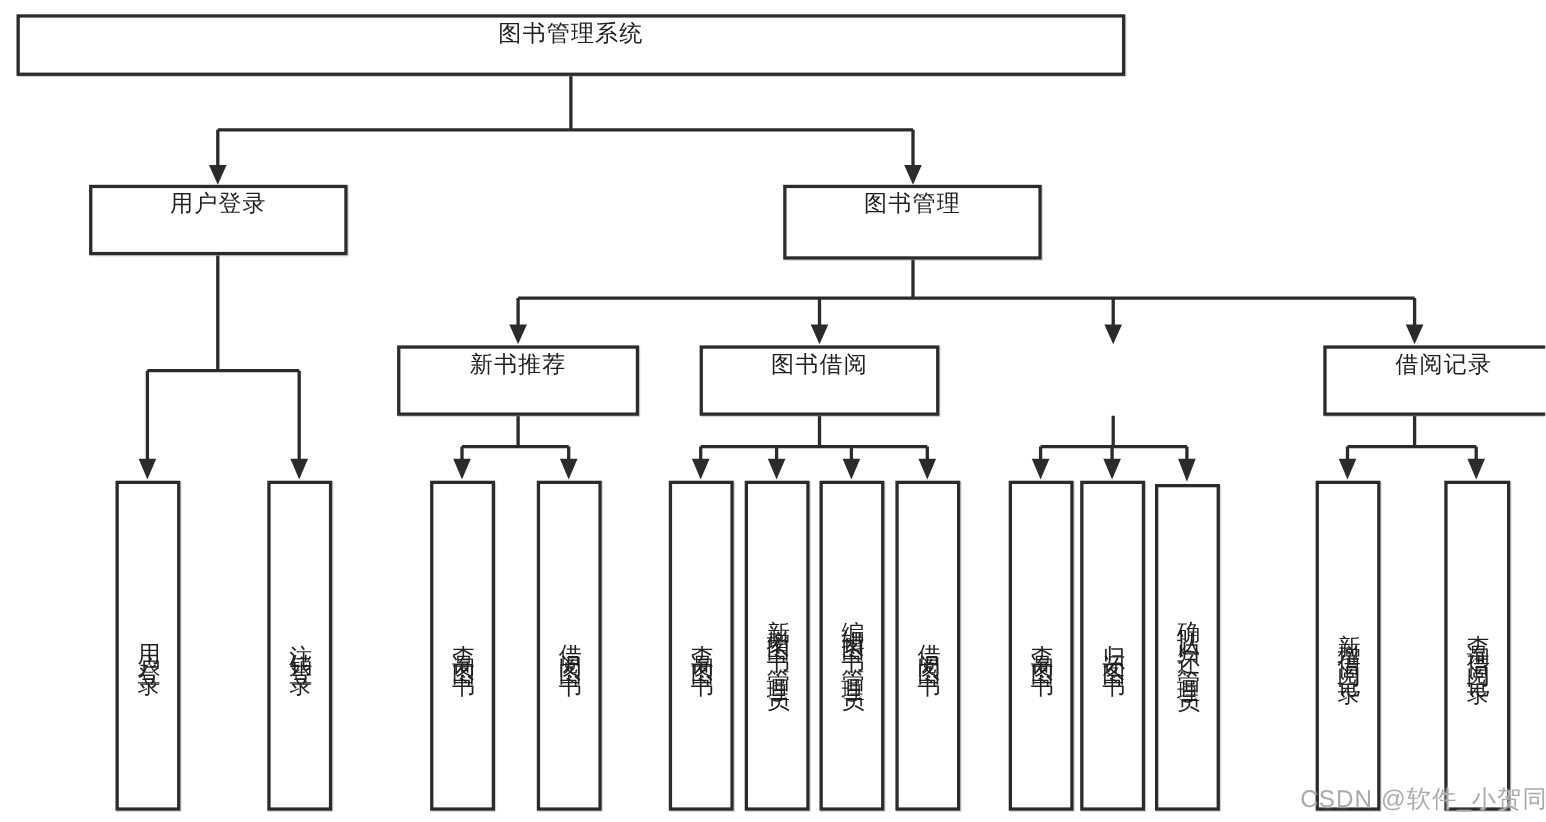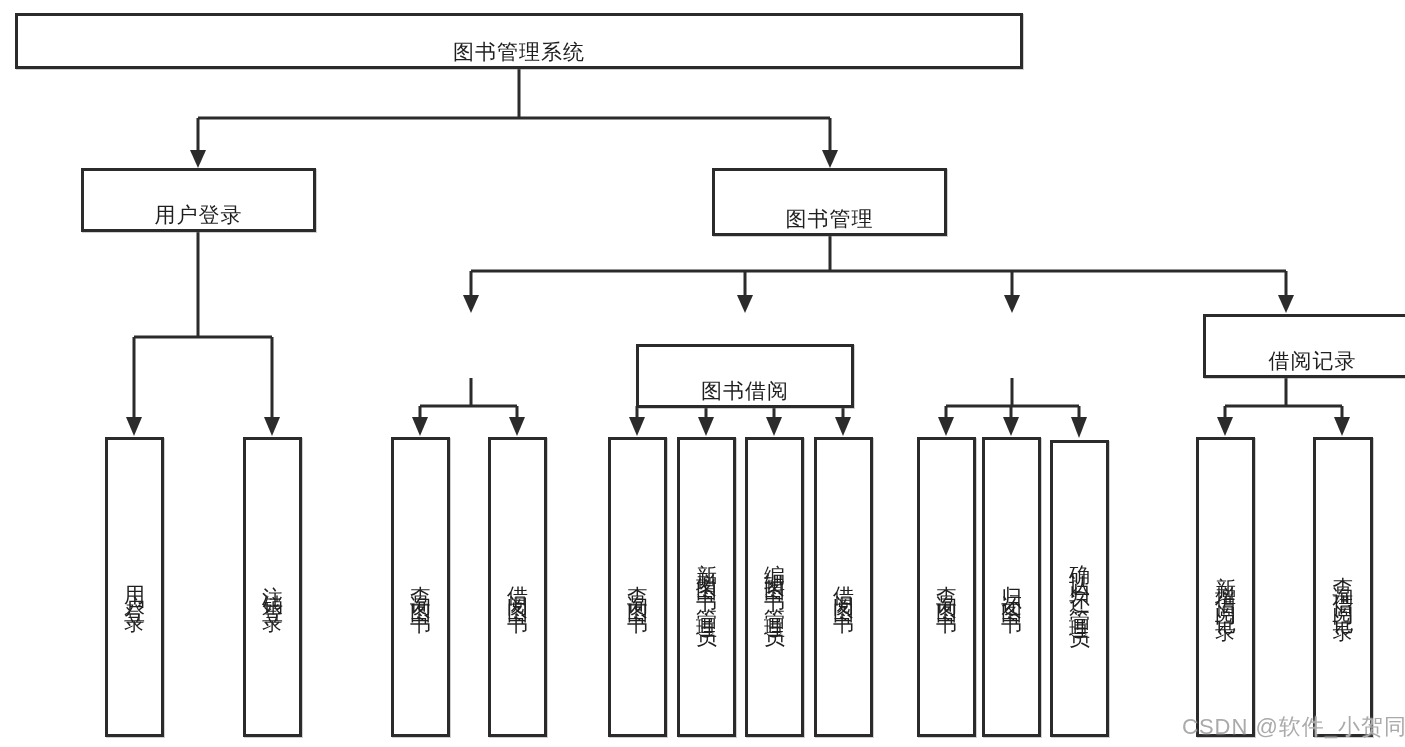--- a/index.html
+++ b/index.html
@@ -25,21 +25,21 @@
   .connectors polygon {
     fill: #2b2b2b;
     stroke: none;
   }
   .box {
     position: absolute;
     box-sizing: border-box;
     background: #ffffff;
     border: 3px solid #2b2b2b;
     display: flex;
-    align-items: flex-end;
+    align-items: flex-start;
     justify-content: center;
     font-size: 21px;
     letter-spacing: 1px;
     box-shadow: 1px 1px 0 rgba(120,120,120,0.35);
   }
   .vbox {
     position: absolute;
     box-sizing: border-box;
     background: #ffffff;
     border: 3px solid #2b2b2b;
@@ -112,21 +112,24 @@
     <span>图书管理系统</span>
   </div>
 
   <div class="box" style="left:81px; top:168px; width:235px; height:64px;">
     <span>用户登录</span>
   </div>
   <div class="box" style="left:712px; top:168px; width:235px; height:68px;">
     <span>图书管理</span>
   </div>
 
-  <div class="box" style="left:636px; top:314px; width:218px; height:64px;margin-top:30px;">
+  <div class="box" style="left:361px; top:314px; width:220px; height:64px;">
+    <span>新书推荐</span>
+  </div>
+  <div class="box" style="left:636px; top:314px; width:218px; height:64px;">
     <span>图书借阅</span>
   </div>
   <div class="box" style="left:1203px; top:314px; width:219px; height:64px;">
     <span>借阅记录</span>
   </div>
 
   <div class="vbox" style="left:105px; top:437px; width:59px; height:300px;">
     <span class="vlbl">用户登录</span>
   </div>
   <div class="vbox" style="left:243px; top:437px; width:59px; height:300px;">

